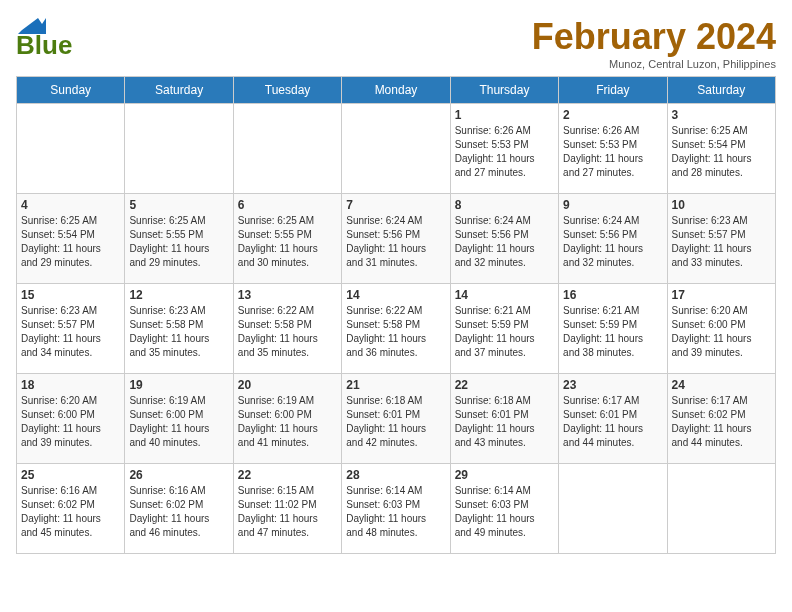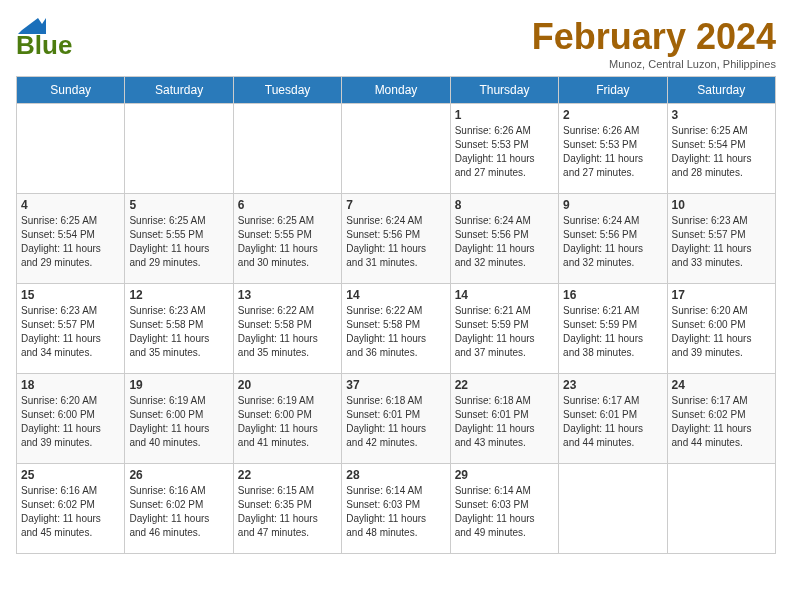--- a/index.html
+++ b/index.html
@@ -249,21 +249,21 @@
 and 40 minutes.</div>
         </td>
         <td>
           <div class="day-num">20</div>
           <div class="day-info" style="white-space: pre-line;">Sunrise: 6:19 AM
 Sunset: 6:00 PM
 Daylight: 11 hours
 and 41 minutes.</div>
         </td>
         <td>
-          <div class="day-num">37</div>
+          <div class="day-num">21</div>
           <div class="day-info" style="white-space: pre-line;">Sunrise: 6:18 AM
 Sunset: 6:01 PM
 Daylight: 11 hours
 and 42 minutes.</div>
         </td>
         <td>
           <div class="day-num">22</div>
           <div class="day-info" style="white-space: pre-line;">Sunrise: 6:18 AM
 Sunset: 6:01 PM
 Daylight: 11 hours
@@ -295,21 +295,21 @@
         <td>
           <div class="day-num">26</div>
           <div class="day-info" style="white-space: pre-line;">Sunrise: 6:16 AM
 Sunset: 6:02 PM
 Daylight: 11 hours
 and 46 minutes.</div>
         </td>
         <td>
           <div class="day-num">22</div>
           <div class="day-info" style="white-space: pre-line;">Sunrise: 6:15 AM
-Sunset: 6:35 PM
+Sunset: 11:02 PM
 Daylight: 11 hours
 and 47 minutes.</div>
         </td>
         <td>
           <div class="day-num">28</div>
           <div class="day-info" style="white-space: pre-line;">Sunrise: 6:14 AM
 Sunset: 6:03 PM
 Daylight: 11 hours
 and 48 minutes.</div>
         </td>

